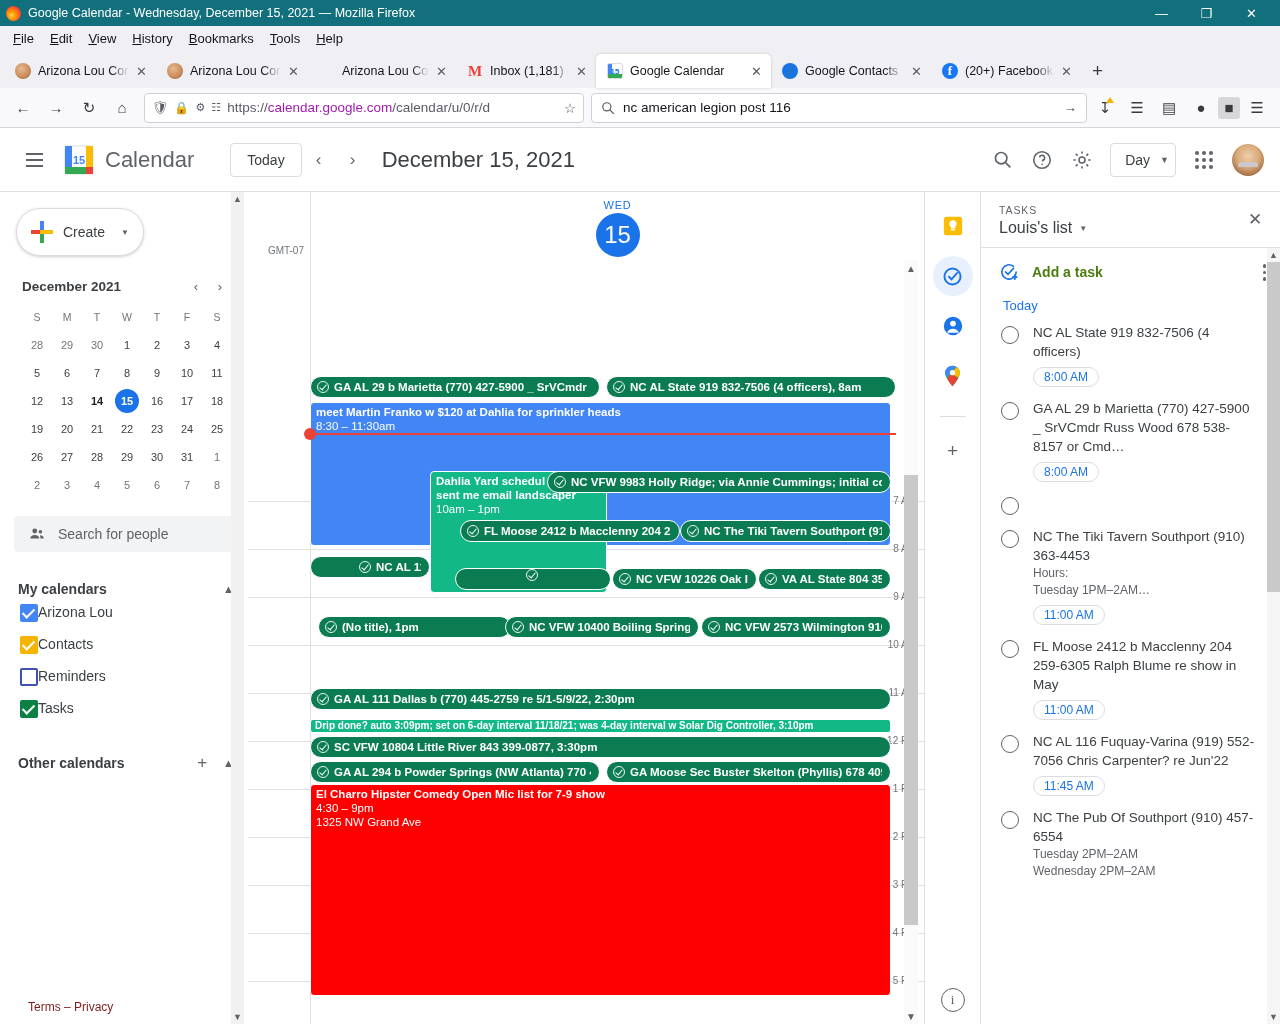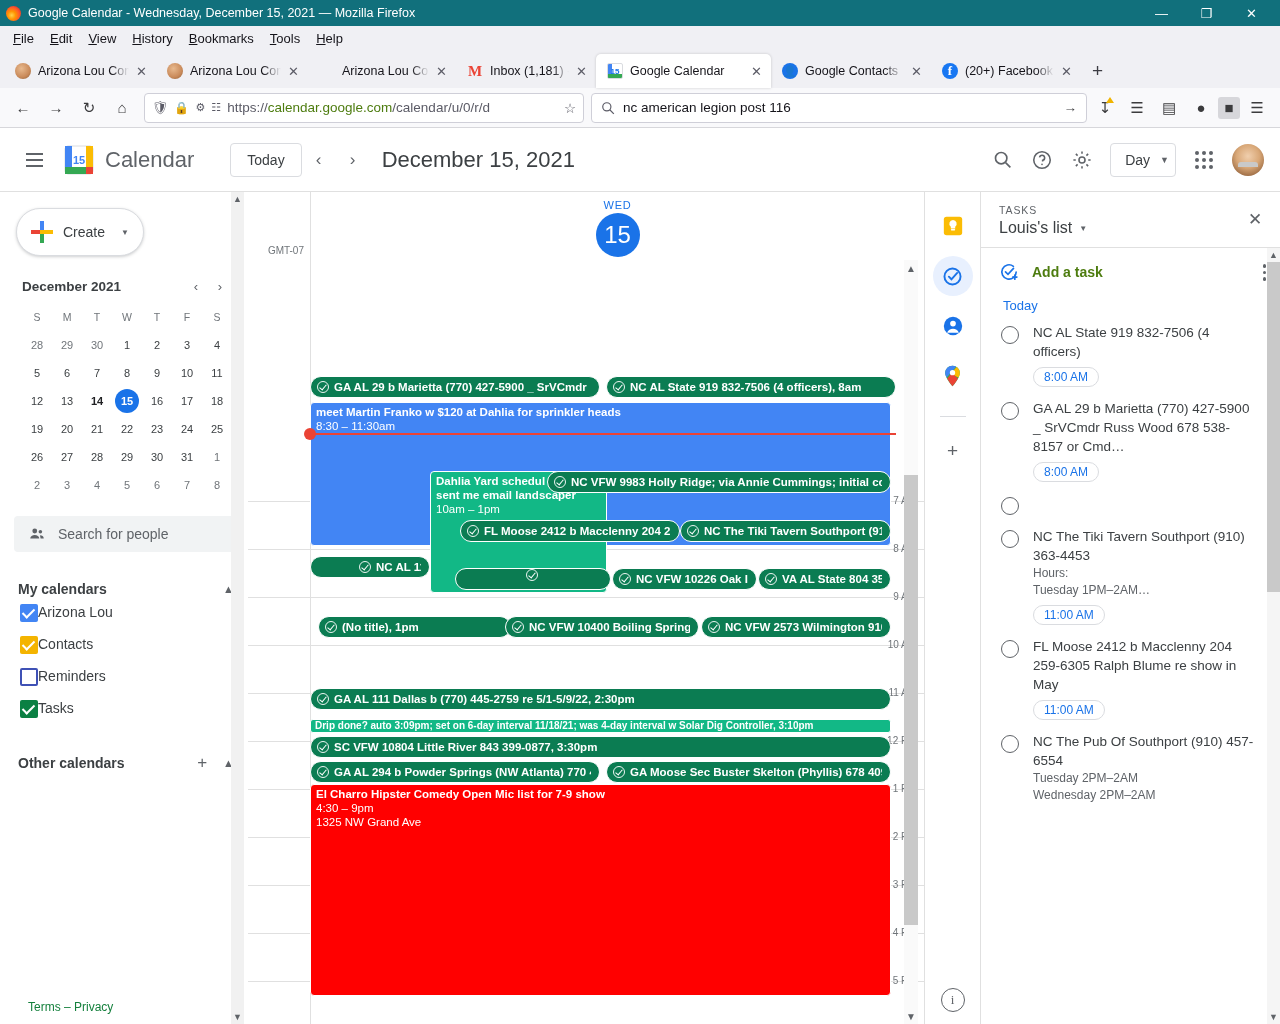--- a/index.html
+++ b/index.html
@@ -54,21 +54,21 @@
   .ff-newtab { font-size: 19px; color:#3c3c43; padding: 0 11px; line-height: 1; margin-bottom: 8px;}
 
   .ff-navbar { height: 40px; background: #f9f9fb; display: flex; align-items: center;
     padding: 0 8px; gap: 3px; border-bottom: 1px solid #d7d7db;}
   .nav-btn { width: 30px; height: 30px; display: flex; align-items: center; justify-content: center;
     color: #3b3b3d; font-size: 15px; }
   .urlbar { flex: 1 1 auto; height: 30px; background: #fff; border: 1px solid #cfcfd8;
     border-radius: 4px; display: flex; align-items: center; padding: 0 7px; gap: 6px;
     font-size: 13.5px; margin: 0 4px; max-width: 440px;}
   .urlbar .url { flex:1 1 auto; color:#5b5b66; white-space:nowrap; overflow:hidden;}
-  .urlbar .url b { color:#4d7c0f; font-weight: normal;}
+  .urlbar .url b { color:#a21caf; font-weight: normal;}
   .searchbar { flex: 1 1 auto; height: 30px; background: #fff; border: 1px solid #cfcfd8;
     border-radius: 4px; display: flex; align-items: center; padding: 0 9px; gap: 8px;
     font-size: 13.5px; color: #15141a; }
   .searchbar .sq { flex: 1 1 auto; }
   .toolbar-icons { display:flex; align-items:center; gap: 2px; }
 
   
   .gc-header { height: 64px; display:flex; align-items:center; padding: 0 16px 0 14px;
     border-bottom: 1px solid #e0e0e0; background:#fff; gap: 0; }
   .hamburger { width:40px; height:40px; display:flex; flex-direction:column; justify-content:center;
@@ -124,21 +124,21 @@
   .cal-section { margin-top: 22px; padding: 0 14px 0 18px; }
   .cal-sec-head { display:flex; align-items:center; height:30px; font-size:14px; color:#3c4043;
     font-weight:bold; }
   .cal-sec-head .t { flex:1 1 auto; }
   .cal-row { display:flex; height:32px; padding-left:2px;}
   .cbx { width:18px;height:18px;border-radius:2px; flex:0 0 auto; position:relative;}
   .cbx.checked::after{ content:""; position:absolute; left:5px; top:2px; width:5px;height:10px;
     border:solid #fff; border-width: 0 2px 2px 0; transform: rotate(45deg);}
   .cbx.empty { border: 2px solid #3f51b5; background:#fff;}
   .cal-row .lbl { font-size:14px; color:#3c4043; }
-  .terms { position:absolute; bottom: 10px; left: 28px; font-size:12px; color:#15803d;}
+  .terms { position:absolute; bottom: 10px; left: 28px; font-size:12px; color:#7f1d1d;}
 
   
   .sb-scroll { position:absolute; right:4px; top:0; width:13px; height:100%; }
   .sb-scroll .track { position:absolute; top:0; bottom:0; left:0; width:13px; background:#f1f1f1;}
   .sb-scroll .up, .sb-scroll .dn { position:absolute; left:0; width:13px; height:14px;
     display:flex;align-items:center;justify-content:center;color:#5f6368;font-size:9px;}
   .sb-scroll .up{top:0;} .sb-scroll .dn{bottom:0;}
 
   
   .cal-main { flex: 1 1 auto; position:relative; overflow:hidden; background:#fff; }
@@ -725,20 +725,27 @@
           <div class="task">
             <span class="circ"></span>
             <div class="tbody">
               <div class="tname">FL Moose 2412 b Macclenny 204 259-6305 Ralph Blume re show in May</div>
               <div><span class="tchip">11:00 AM</span></div>
             </div>
           </div>
           <div class="task">
             <span class="circ"></span>
             <div class="tbody">
+              <div class="tname">NC AL 116 Fuquay-Varina (919) 552-7056 Chris Carpenter? re Jun'22</div>
+              <div><span class="tchip">11:45 AM</span></div>
+            </div>
+          </div>
+          <div class="task">
+            <span class="circ"></span>
+            <div class="tbody">
               <div class="tname">NC The Pub Of Southport (910) 457-6554</div>
               <div class="tnote">Tuesday  2PM–2AM
 Wednesday   2PM–2AM</div>
             </div>
           </div>
         </div>
       <div class="tp-scroll">
         <div class="track"></div>
         <div class="up">▲</div>
         <div class="thumb" style="top:14px;height:330px;"></div>

